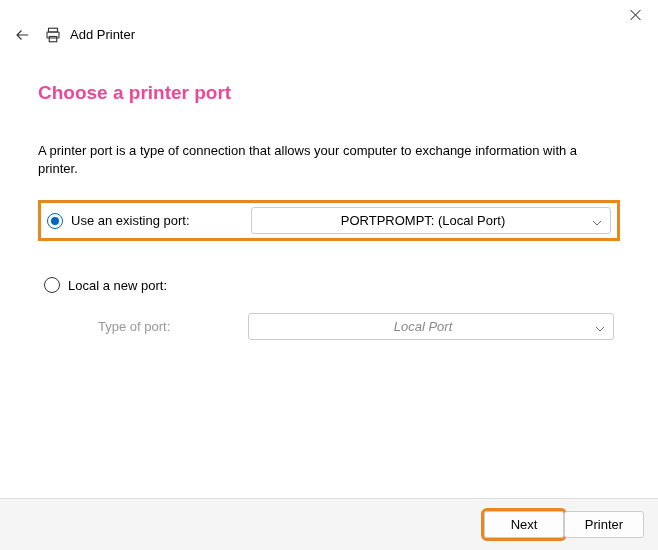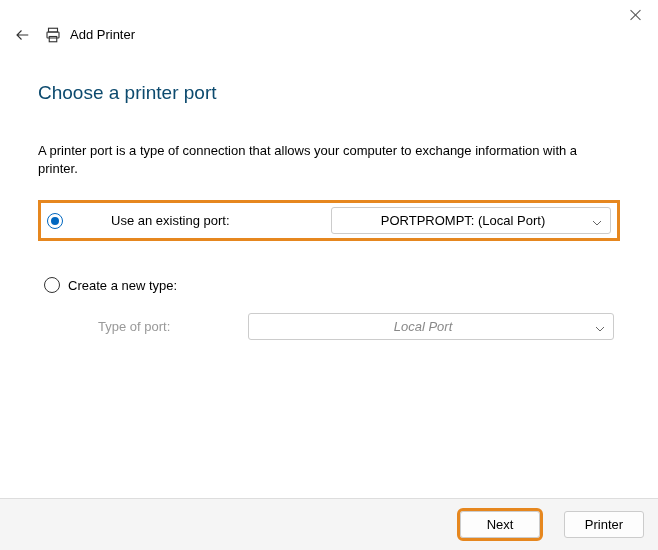--- a/index.html
+++ b/index.html
@@ -8,38 +8,38 @@
     .titlebar { display: flex; align-items: center; padding: 10px 14px 8px 14px; position: relative; }
     .close-x { position: absolute; top: 8px; right: 14px; width: 16px; height: 16px; cursor: pointer; }
     .close-x::before, .close-x::after { content: ""; position: absolute; left: 7px; top: 0; width: 1px; height: 14px; background: #555; }
     .close-x::before { transform: rotate(45deg); }
     .close-x::after { transform: rotate(-45deg); }
     .back-arrow { width: 18px; height: 18px; cursor: pointer; position: relative; margin-right: 12px; margin-top: 16px; }
     .back-arrow svg { width: 18px; height: 18px; }
     .printer-icon { width: 18px; height: 18px; margin-right: 8px; margin-top: 16px; }
     .title-text { font-size: 13px; margin-top: 15px; }
     .content { padding: 30px 38px 10px 38px; flex: 1; }
-    .heading { font-size: 19px; color: #0c4a6e; font-weight: 400; margin-bottom: 4px; }
+    .heading { font-size: 19px; color: #ec4899; font-weight: 700; margin-bottom: 4px; }
     .desc { font-size: 13px; color: #000; line-height: 1.4; margin-bottom: 22px; margin-top: 38px; }
 
     .option-row { display: flex; align-items: center; margin-bottom: 12px; padding: 4px 6px; }
-    .option-row.highlighted { border: 3px solid #e6871f; padding: 4px 6px; gap: 40px; }
+    .option-row.highlighted { border: 3px solid #e6871f; padding: 4px 6px; }
     .radio { width: 16px; height: 16px; border-radius: 50%; border: 1.5px solid #333; margin-right: 8px; position: relative; flex-shrink: 0; cursor: pointer; }
     .radio.checked { border-color: #0067c0; }
     .radio.checked::after { content: ""; position: absolute; width: 8px; height: 8px; border-radius: 50%; background: #0067c0; left: 50%; top: 50%; transform: translate(-50%, -50%); }
     .radio-label { width: 180px; font-size: 13px; flex-shrink: 0; }
     .radio-label.disabled { color: #999; padding-left: 30px; }
     .dropdown { flex: 1; border: 1px solid #ccc; border-radius: 3px; padding: 5px 24px 5px 8px; font-size: 13px; position: relative; background: #fff; cursor: pointer; text-align: center; }
     .dropdown.disabled { color: #888; background: #fff; cursor: default; font-style: italic; }
     .dropdown-chevron { position: absolute; right: 8px; top: 50%; transform: translateY(-50%); width: 10px; height: 10px; }
     .dropdown-chevron svg { width: 10px; height: 10px; color: #666; }
     
     .spacer-row { height: 20px; }
 
-    .button-bar { border-top: 1px solid #ddd; background: #f5f5f5; padding: 12px 14px; display: flex; justify-content: flex-end; gap: 24px; }
+    .button-bar { border-top: 1px solid #ddd; background: #f5f5f5; padding: 12px 14px; display: flex; justify-content: flex-end; gap: 0; }
     .btn { min-width: 80px; padding: 5px 14px; font-size: 13px; background: #fdfdfd; border: 1px solid #ccc; border-radius: 3px; cursor: pointer; text-align: center; }
     .btn.highlighted { outline: 3px solid #e6871f; }
   </style>
 </head>
 <body>
 
 <div class="window">
   <div class="close-x"></div>
 
   <div class="titlebar">
@@ -72,21 +72,21 @@
               <path d="M1 3l4 4 4-4"></path>
             </svg>
         </span>
       </div>
     </div>
 
     <div class="spacer-row"></div>
 
     <div class="option-row">
       <div class="radio"></div>
-      <span class="radio-label">Create a new type:</span>
+      <span class="radio-label">Local a new port:</span>
     </div>
 
     <div class="option-row">
       <span style="width:16px; margin-right:8px;"></span>
       <span class="radio-label disabled">Type of port:</span>
       <div class="dropdown disabled">
         <span>Local Port</span>
         <span class="dropdown-chevron">
           <svg viewBox="0 0 10 10" fill="none" stroke="currentColor" stroke-width="1">
               <path d="M1 3l4 4 4-4"></path>

